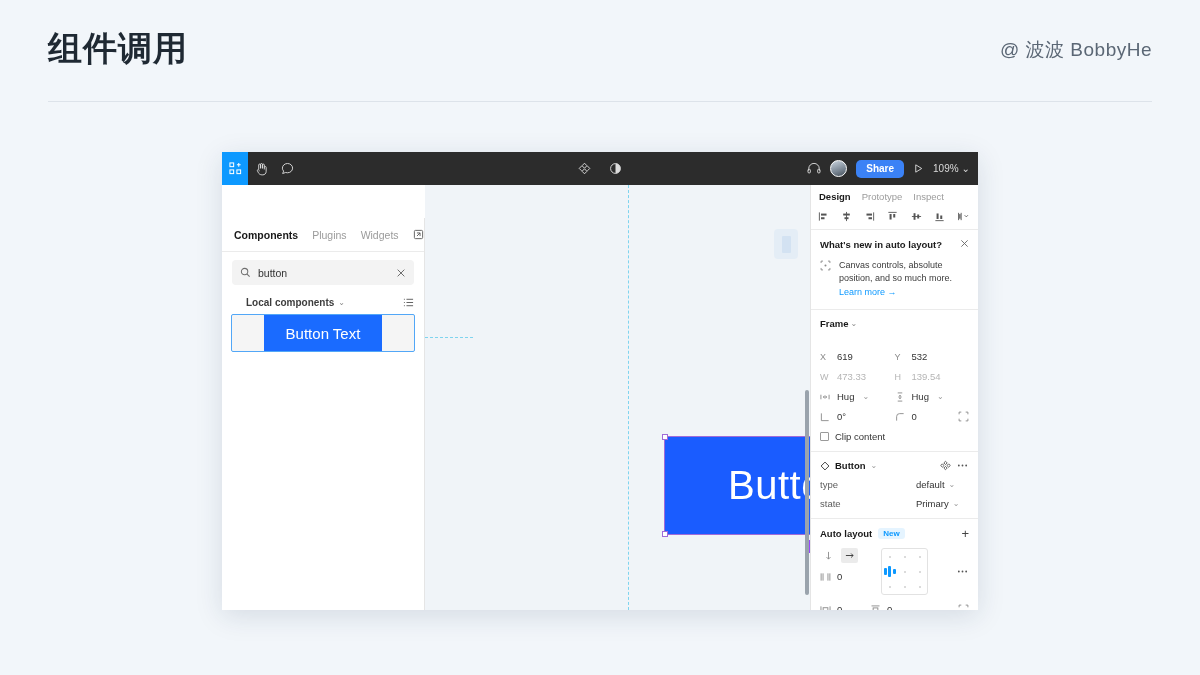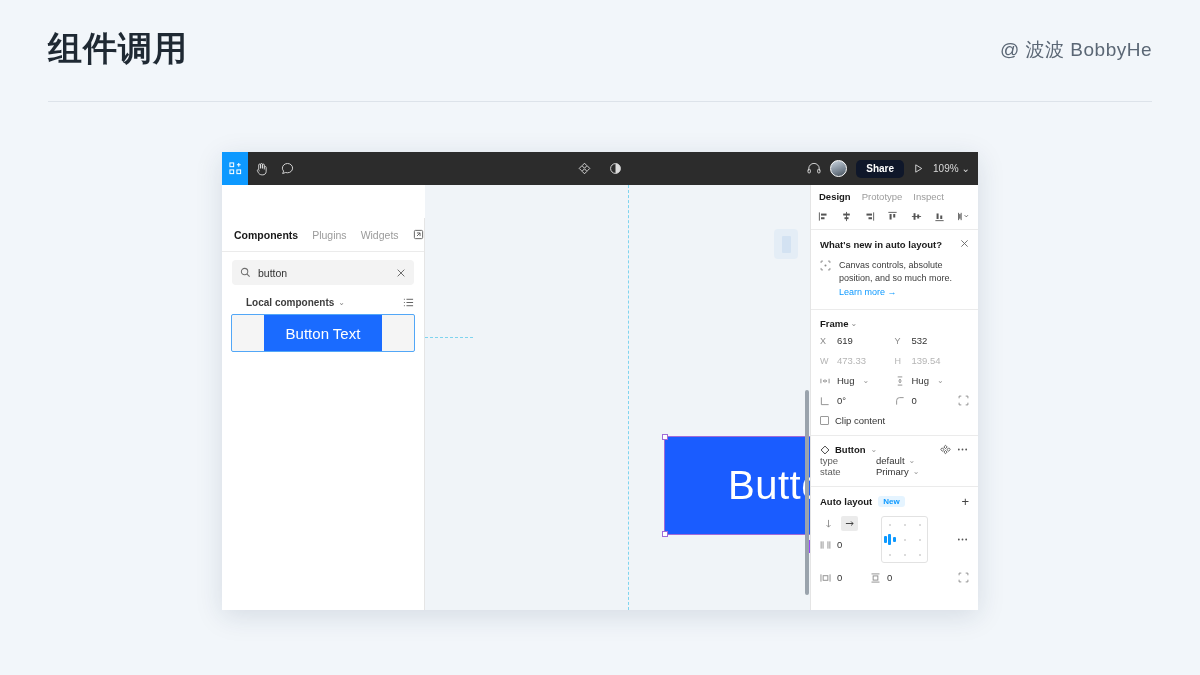--- a/index.html
+++ b/index.html
@@ -53,21 +53,21 @@
   .tb-center > * { pointer-events: auto; }
   .tb-right {
     position: absolute; right: 8px; display: flex; align-items: center; gap: 9px;
   }
   .tb-avatar {
     width: 17px; height: 17px; border-radius: 50%;
     background: linear-gradient(160deg,#c9d3dd 0%,#7b8794 60%,#454f59 100%);
     border: 1.5px solid #ffffff;
   }
   .tb-share {
-    background: #0f172a; color: #fff; font-size: 10px; font-weight: bold;
+    background: #3b82f6; color: #fff; font-size: 10px; font-weight: bold;
     padding: 4px 10px; border-radius: 5px; line-height: 1;
   }
   .tb-zoom { color: #dadada; font-size: 10px; display: flex; align-items: center; gap: 3px; }
 
   
   .fig-body { position: relative; height: 425px; display: flex; }
 
   
   .left-panel {
     width: 203px; background: #ffffff; border-right: 1px solid #e5e5e5;
@@ -159,37 +159,37 @@
   .wn-title { font-size: 9.5px; font-weight: bold; color: #1a1a1a; }
   .wn-close { color: #666; font-size: 11px; line-height: 1; }
   .wn-body { display: flex; gap: 8px; margin-top: 9px; }
   .wn-icon { color: #888; flex: 0 0 auto; margin-top: 1px; }
   .wn-text { font-size: 9px; color: #3b3b3b; line-height: 1.45; }
   .wn-link { color: #0d99ff; display: block; margin-top: 1px; }
 
   .rp-sec { padding: 8px 9px 9px 9px; border-bottom: 1px solid #ebebeb; }
   .rp-sec-title {
     display: flex; align-items: center; gap: 2px;
-    font-size: 9.5px; font-weight: bold; color: #1a1a1a; margin-bottom: 6px;
+    font-size: 9.5px; font-weight: bold; color: #1a1a1a; margin-bottom: 22px;
   }
   .rp-sec-title .caret { font-weight: normal; color: #8a8a8a; font-size: 8px; }
   .rp-grid { display: grid; grid-template-columns: 1fr 1fr; row-gap: 9px; }
   .rp-field { display: flex; align-items: center; gap: 6px; }
   .rp-field .ico { color: #8a8a8a; font-size: 9px; width: 11px; display: inline-block; }
   .rp-field .val { color: #333; }
   .rp-field.muted .val, .rp-field.muted .ico { color: #b5b5b5; }
   .rp-field .caret { color: #9a9a9a; font-size: 8px; margin-left: 2px; }
   .rp-check { display: flex; align-items: center; gap: 6px; margin-top: 9px; }
   .rp-check .box { width: 9px; height: 9px; border: 1px solid #9a9a9a; border-radius: 1px; }
 
   .comp-head { display: flex; align-items: center; gap: 5px; }
   .comp-head .name { font-size: 9.5px; font-weight: bold; color: #1a1a1a; }
   .comp-head .spacer { flex: 1; }
   .comp-head .act { color: #555; }
-  .prop-row { display: flex; align-items: center; margin-top: 0; }
+  .prop-row { display: flex; align-items: center; margin-top: 8px; gap: 40px; }
   .prop-key { width: 56px; color: #5c5c5c; }
   .prop-val { color: #333; display: flex; align-items: center; gap: 4px; }
 
   .al-head { display: flex; align-items: center; gap: 6px; }
   .al-badge {
     background: #e5f4ff; color: #0d99ff; font-size: 8px; font-weight: bold;
     padding: 1px 5px; border-radius: 3px;
   }
   .al-plus { margin-left: auto; color: #444; font-size: 13px; line-height: 1; }
   .al-body { display: flex; align-items: flex-start; gap: 9px; margin-top: 8px; }

